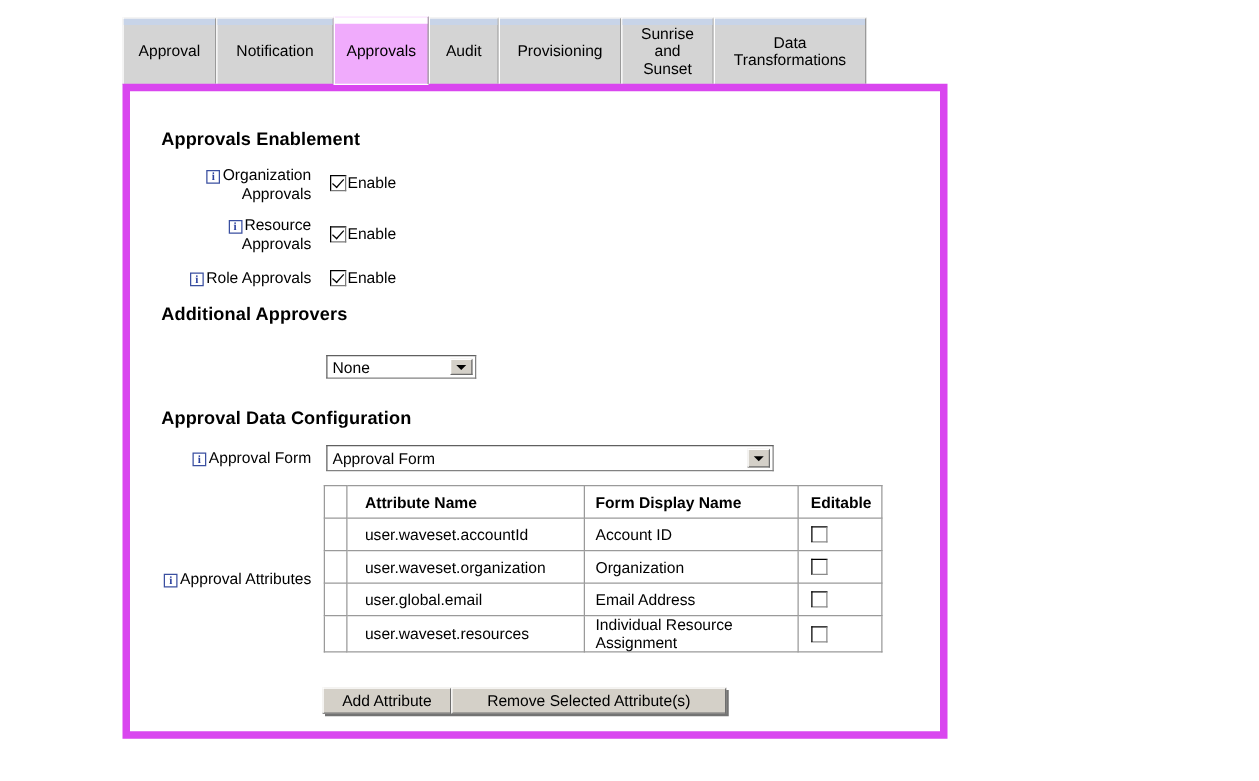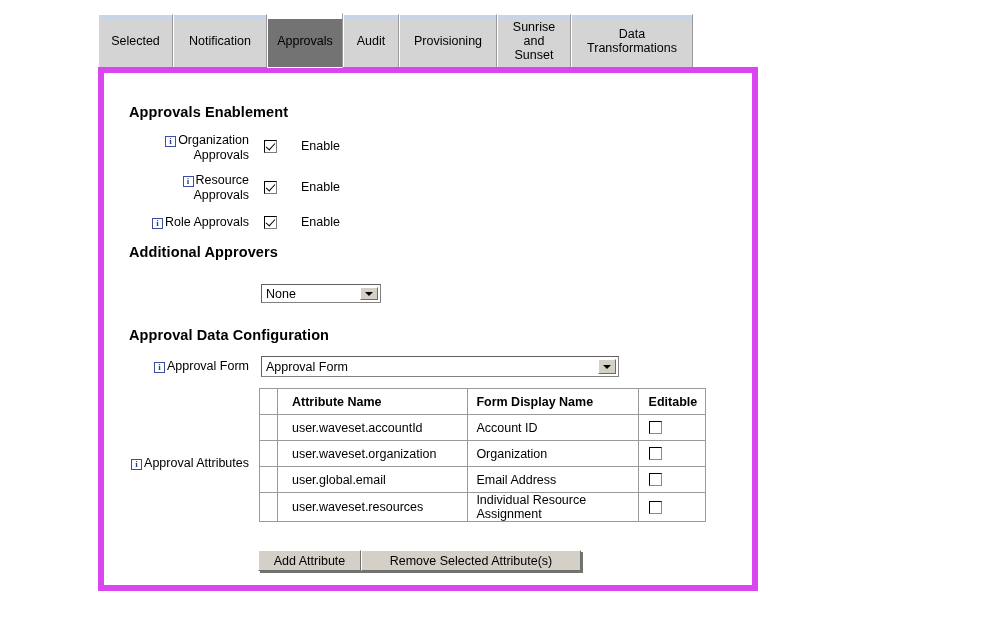--- a/index.html
+++ b/index.html
@@ -48,21 +48,21 @@
   .tab::before {
     content: "";
     position: absolute;
     left: 0;
     right: 0;
     top: 0;
     height: 5px;
     background: #c8d4e8;
   }
   .tab.active {
-    background: #737373;
+    background: #f0abfc;
     border-bottom: 1px solid #ffffff;
     z-index: 5;
     height: 55px;
   }
   .tab.active::before {
     background: #ffffff;
   }
   .tab-label { position: relative; z-index: 2; white-space: pre-line; }
 
   
@@ -137,21 +137,21 @@
     content: "";
     position: absolute;
     left: 3px;
     top: 0px;
     width: 4px;
     height: 8px;
     border: solid #000000;
     border-width: 0 1.6px 1.6px 0;
     transform: rotate(42deg);
   }
-  .cbrow .cblabel { margin-left: 24px; }
+  .cbrow .cblabel { margin-left: 1px; }
 
   
   .selectbox {
     position: absolute;
     box-sizing: border-box;
     background: #ffffff;
     border: 1px solid #828282;
     border-top-color: #606060;
     border-left-color: #606060;
     display: flex;
@@ -242,21 +242,21 @@
     user-select: none;
   }
 </style>
 </head>
 <body>
 
 <div id="screen">
 
   <div class="tabstrip">
     <div class="tab" style="width:75px">
-      <span class="tab-label">Selected</span>
+      <span class="tab-label">Approval</span>
     </div>
     <div class="tab" style="width:94px">
       <span class="tab-label">Notification</span>
     </div>
     <div class="tab active" style="width:76px">
       <span class="tab-label">Approvals</span>
     </div>
     <div class="tab" style="width:56px">
       <span class="tab-label">Audit</span>
     </div>

